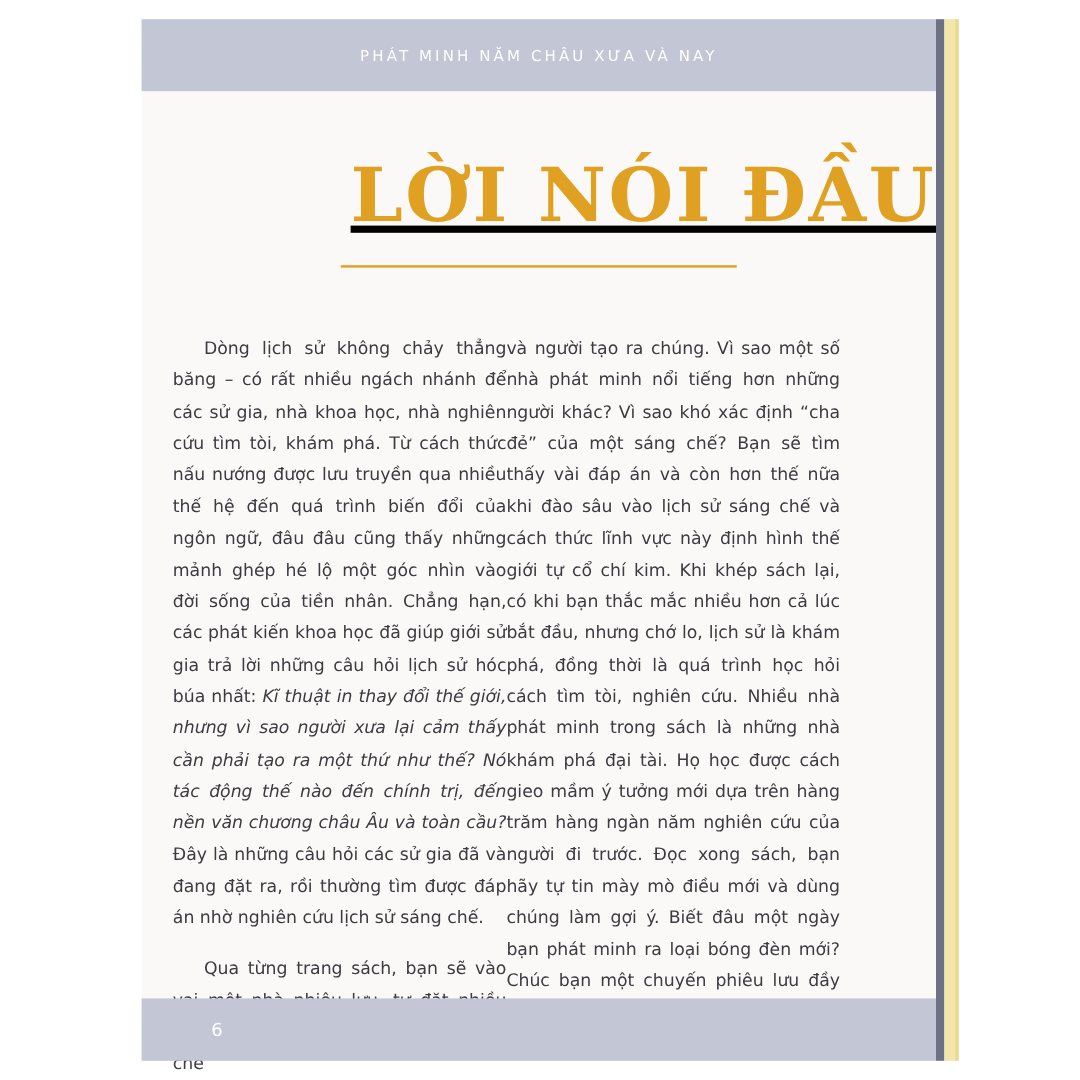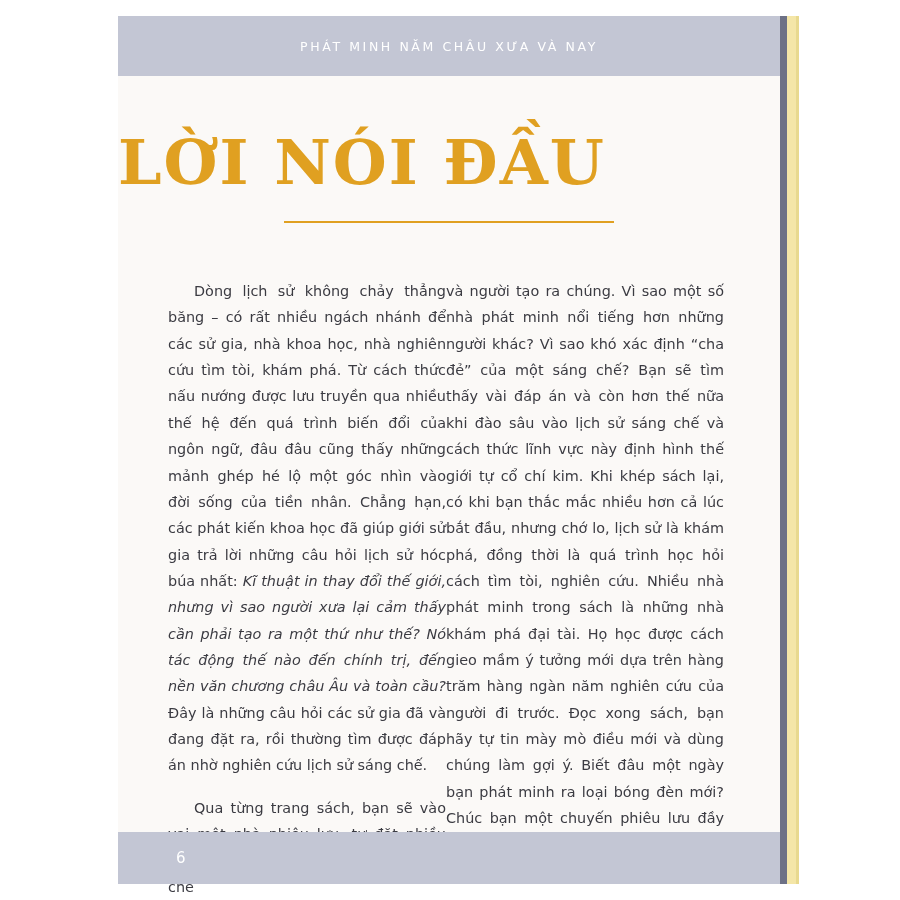--- a/index.html
+++ b/index.html
@@ -98,47 +98,47 @@
     font-size: 15px;
     color: #ffffff;
   }
 
   
   .title-wrap {
     position: absolute;
     left: 118px;
     top: 130px;
     width: 662px;
-    text-align: left;
+    text-align: right;
+    text-decoration: underline;
   }
   .title {
     font-family: "DejaVu Serif", serif;
     font-size: 62px;
     letter-spacing: 2px;
     color: #e0a021;
     font-weight: 700;
     line-height: 1.05;
     margin: 0;
   }
   .title-rule {
     margin: 26px auto 0 auto;
     width: 330px;
     height: 2px;
     background: #e0a021;
   }
 
   
   .columns {
     position: absolute;
-    left: 156px;
+    left: 144px;
     top: 278px;
     width: 580px;
     height: 540px;
     display: flex;
-    justify-content: center;
   }
   .col {
     width: 278px;
   }
   .col p {
     margin: 0 0 16px 0;
     font-family: "DejaVu Sans", sans-serif;
     font-size: 14.4px;
     line-height: 1.83;
     color: #3b3b42;

